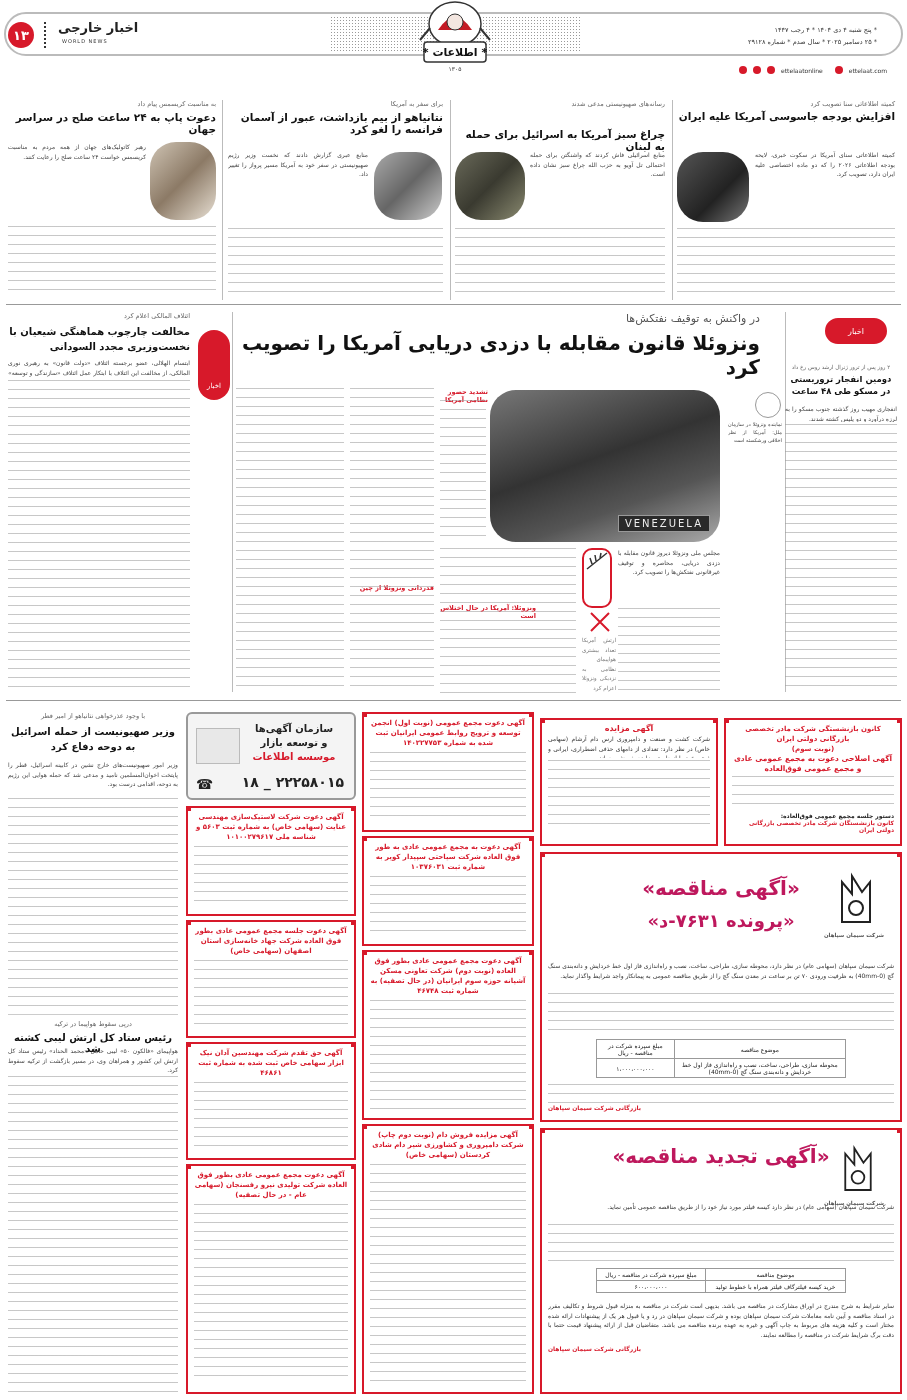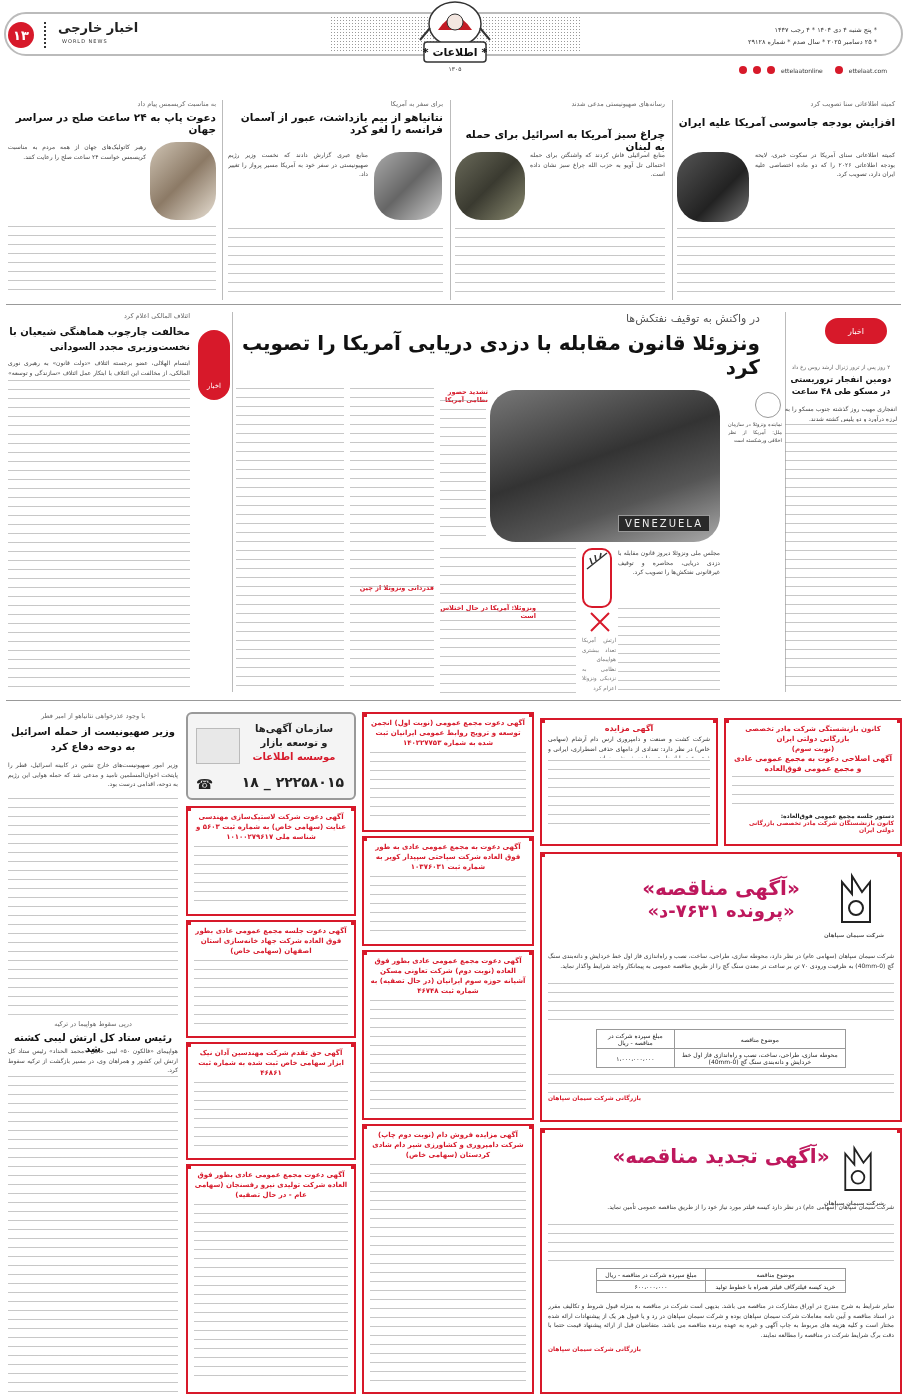--- a/index.html
+++ b/index.html
@@ -69,21 +69,21 @@
   <span class="soc-dot"></span>
   <span class="soc-dot"></span>
   <span class="soc-dot"></span>
   <span>ettelaatonline</span>
   <span class="soc-dot" style="margin-left:6px"></span>
   <span>ettelaat.com</span>
 </div>
 
 <div class="abs" style="right:12px;top:100px;width:218px;">
   <div class="kicker">کمیته اطلاعاتی سنا تصویب کرد</div>
-  <div class="hl" style="font-size:10.5px;margin-top:8px;">افزایش بودجه جاسوسی آمریکا علیه ایران</div>
+  <div class="hl" style="font-size:10.5px;margin-top:2px;">افزایش بودجه جاسوسی آمریکا علیه ایران</div>
 </div>
 <div class="abs photo" style="right:158px;top:152px;width:72px;height:70px;"></div>
 <div class="abs txt" style="right:12px;top:150px;width:140px;height:76px;">کمیته اطلاعاتی سنای آمریکا در سکوت خبری، لایحه بودجه اطلاعاتی ۲۰۲۶ را که دو ماده اختصاصی علیه ایران دارد، تصویب کرد.</div>
 <div class="abs filler" style="right:12px;top:228px;width:218px;height:70px;"></div>
 <div class="vrule" style="left:672px;top:100px;height:200px;"></div>
 
 <div class="abs" style="left:455px;top:100px;width:210px;">
   <div class="kicker">رسانه‌های صهیونیستی مدعی شدند</div>
   <div class="hl" style="font-size:10.5px;margin-top:20px;">چراغ سبز آمریکا به اسرائیل برای حمله به لبنان</div>
 </div>
@@ -248,21 +248,21 @@
   <div class="ad-sign">کانون بازنشستگان شرکت مادر تخصصی بازرگانی دولتی ایران</div>
 </div>
 
 <div class="ad" style="left:540px;top:852px;width:362px;height:270px;">
   <svg class="abs" style="right:22px;top:18px;" width="44" height="56" viewBox="0 0 44 56">
     <path d="M8 50 L8 10 L18 22 L18 4 L28 20 L36 10 L36 50 Z" fill="none" stroke="#222" stroke-width="2"></path>
     <circle cx="22" cy="36" r="7" fill="none" stroke="#222" stroke-width="2"></circle>
   </svg>
   <div class="abs ad-sign" style="right:16px;top:78px;color:#555;font-size:5.5px;">شرکت سیمان سپاهان</div>
   <div class="big-red" style="font-size:20px;margin-top:18px;">«آگهی مناقصه»</div>
-  <div class="big-red" style="font-size:18px;">«پرونده ۷۶۳۱-د»</div>
+  <div class="big-red" style="font-size:18px;margin-top:10px;">«پرونده ۷۶۳۱-د»</div>
   <div class="txt" style="margin-top:30px;height:28px;color:#333;">شرکت سیمان سپاهان (سهامی عام) در نظر دارد، محوطه سازی، طراحی، ساخت، نصب و راه‌اندازی فاز اول خط خردایش و دانه‌بندی سنگ گچ (0-40mm) به ظرفیت ورودی ۷۰ تن بر ساعت در معدن سنگ گچ را از طریق مناقصه عمومی به پیمانکار واجد شرایط واگذار نماید.</div>
   <div class="filler" style="height:40px;margin-top:4px;"></div>
   <table class="tender" style="width:250px;margin:6px auto 0;">
     <tbody>
         <tr>
           <th>موضوع مناقصه</th>
           <th>مبلغ سپرده شرکت در مناقصه - ریال</th>
         </tr>
     <tr>
           <td>محوطه سازی، طراحی، ساخت، نصب و راه‌اندازی فاز اول خط خردایش و دانه‌بندی سنگ گچ (0-40mm)</td>

